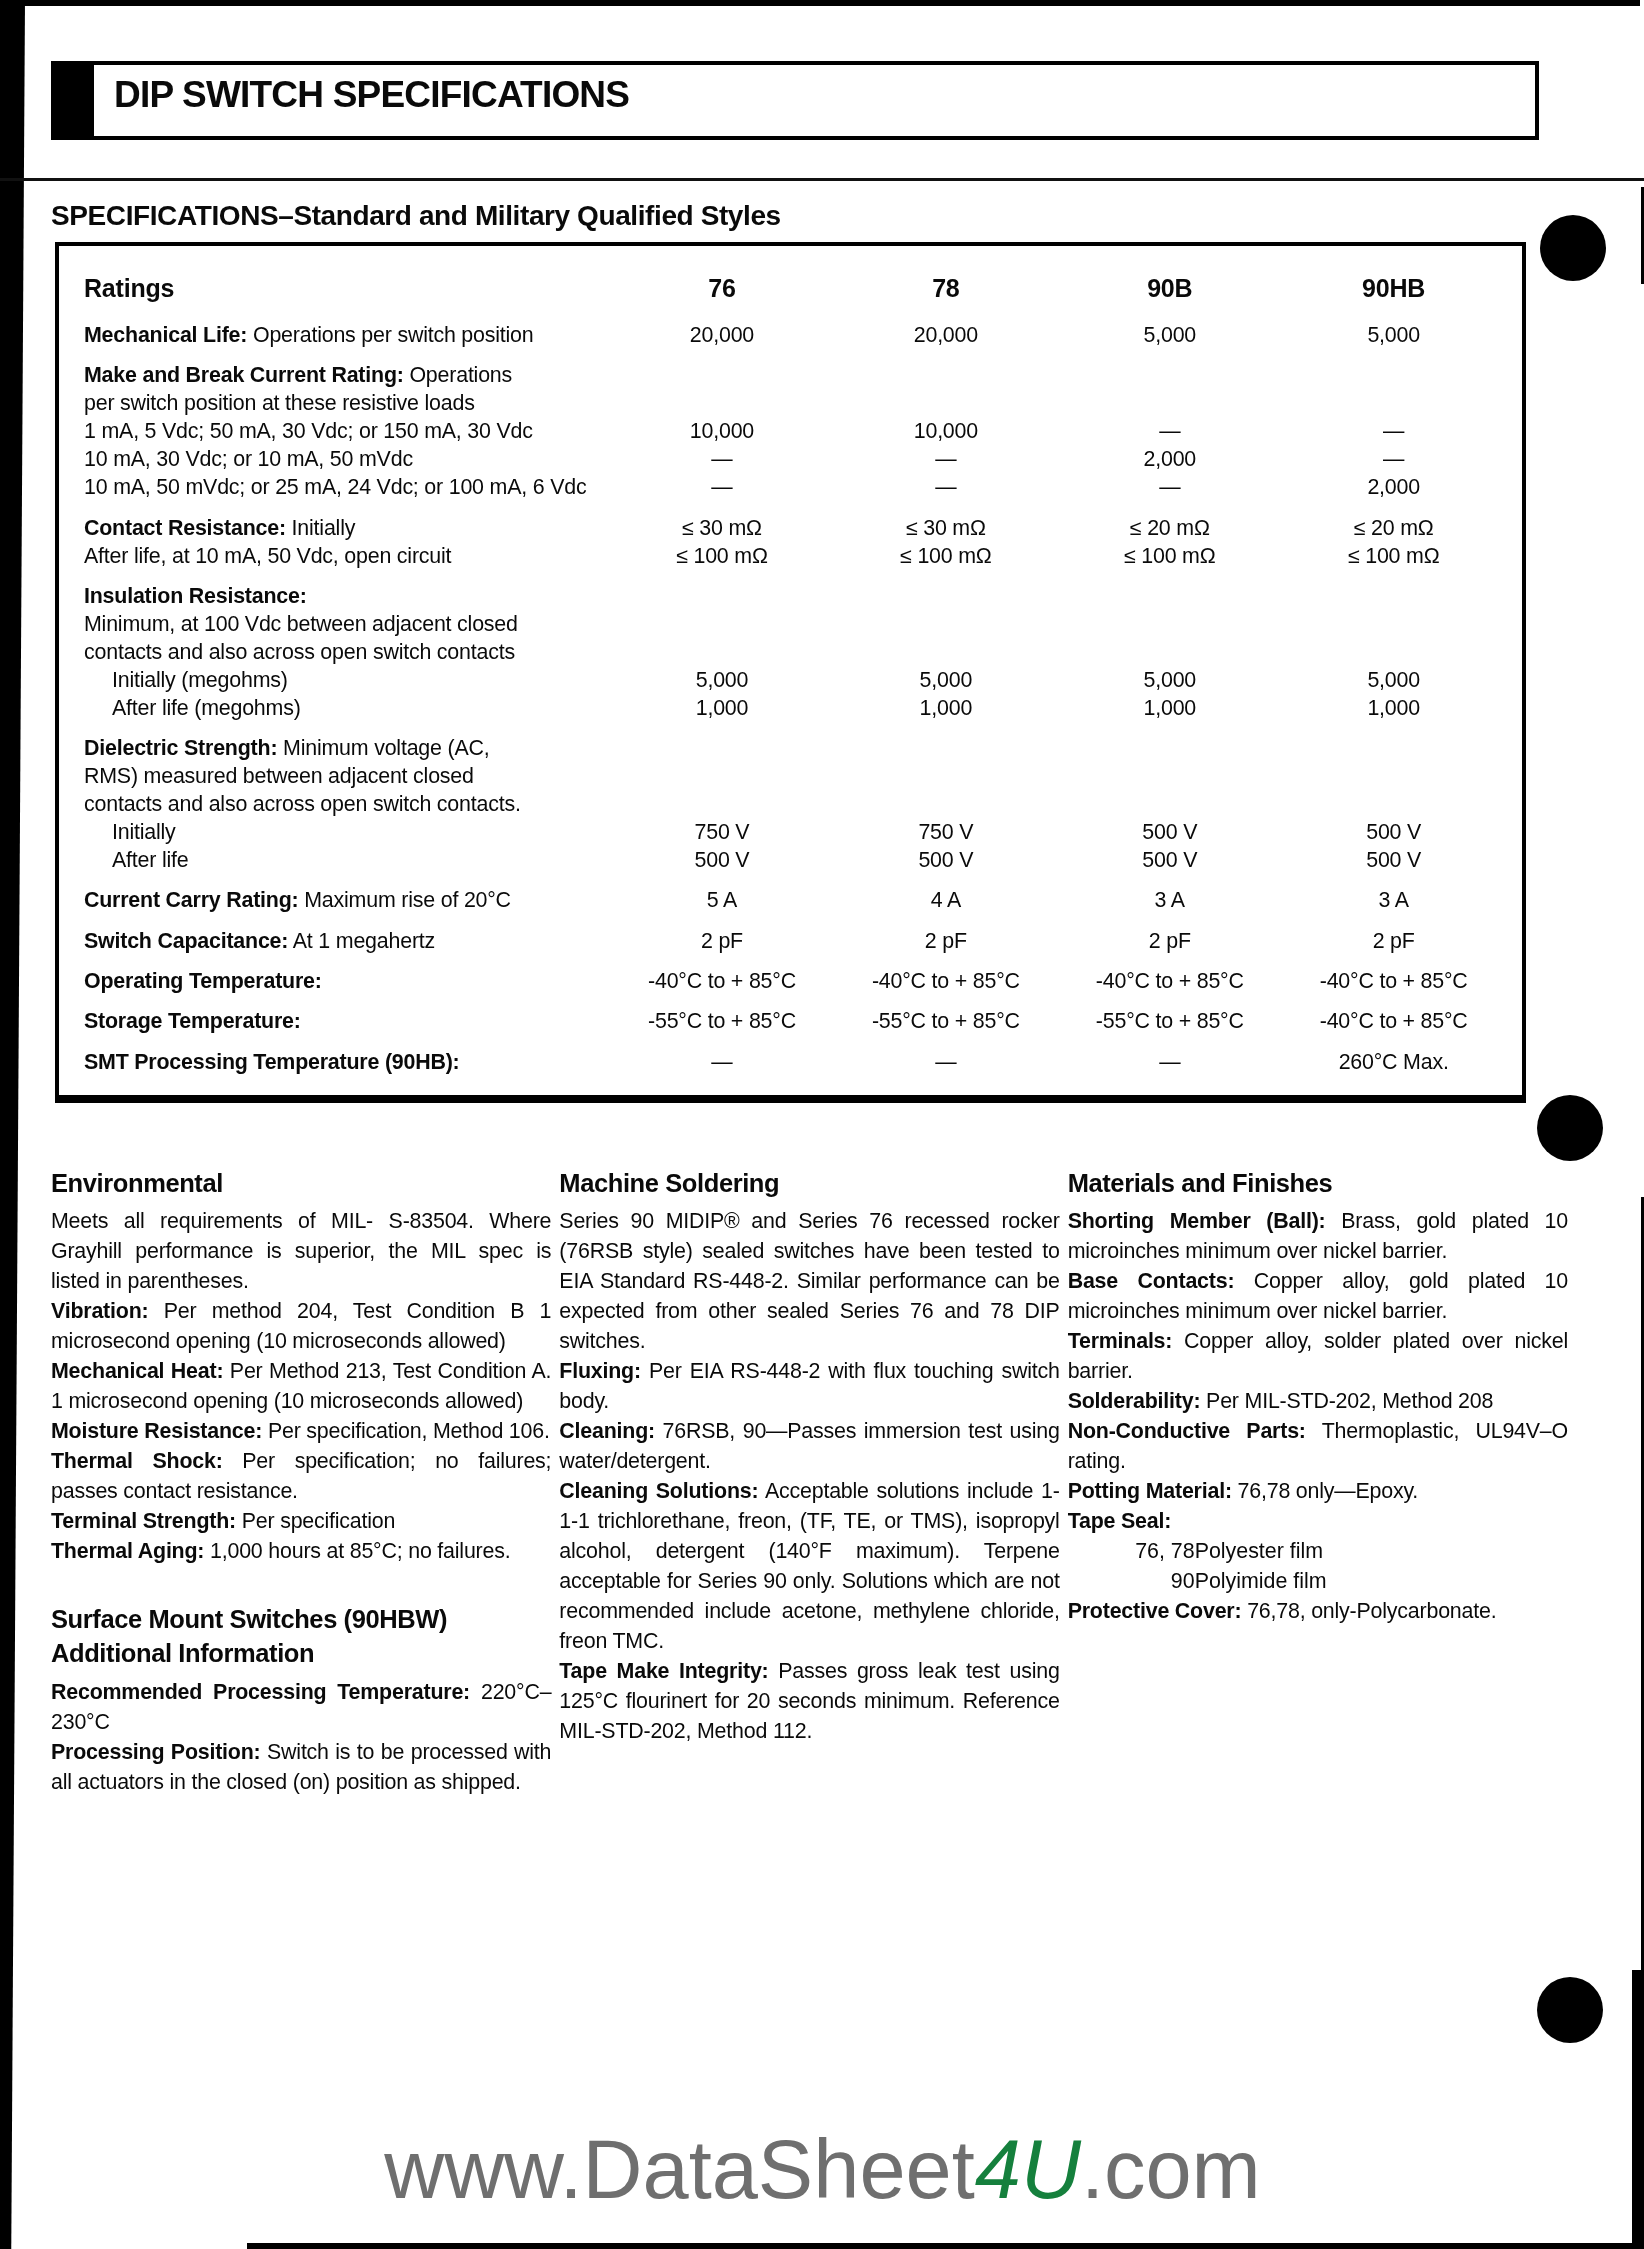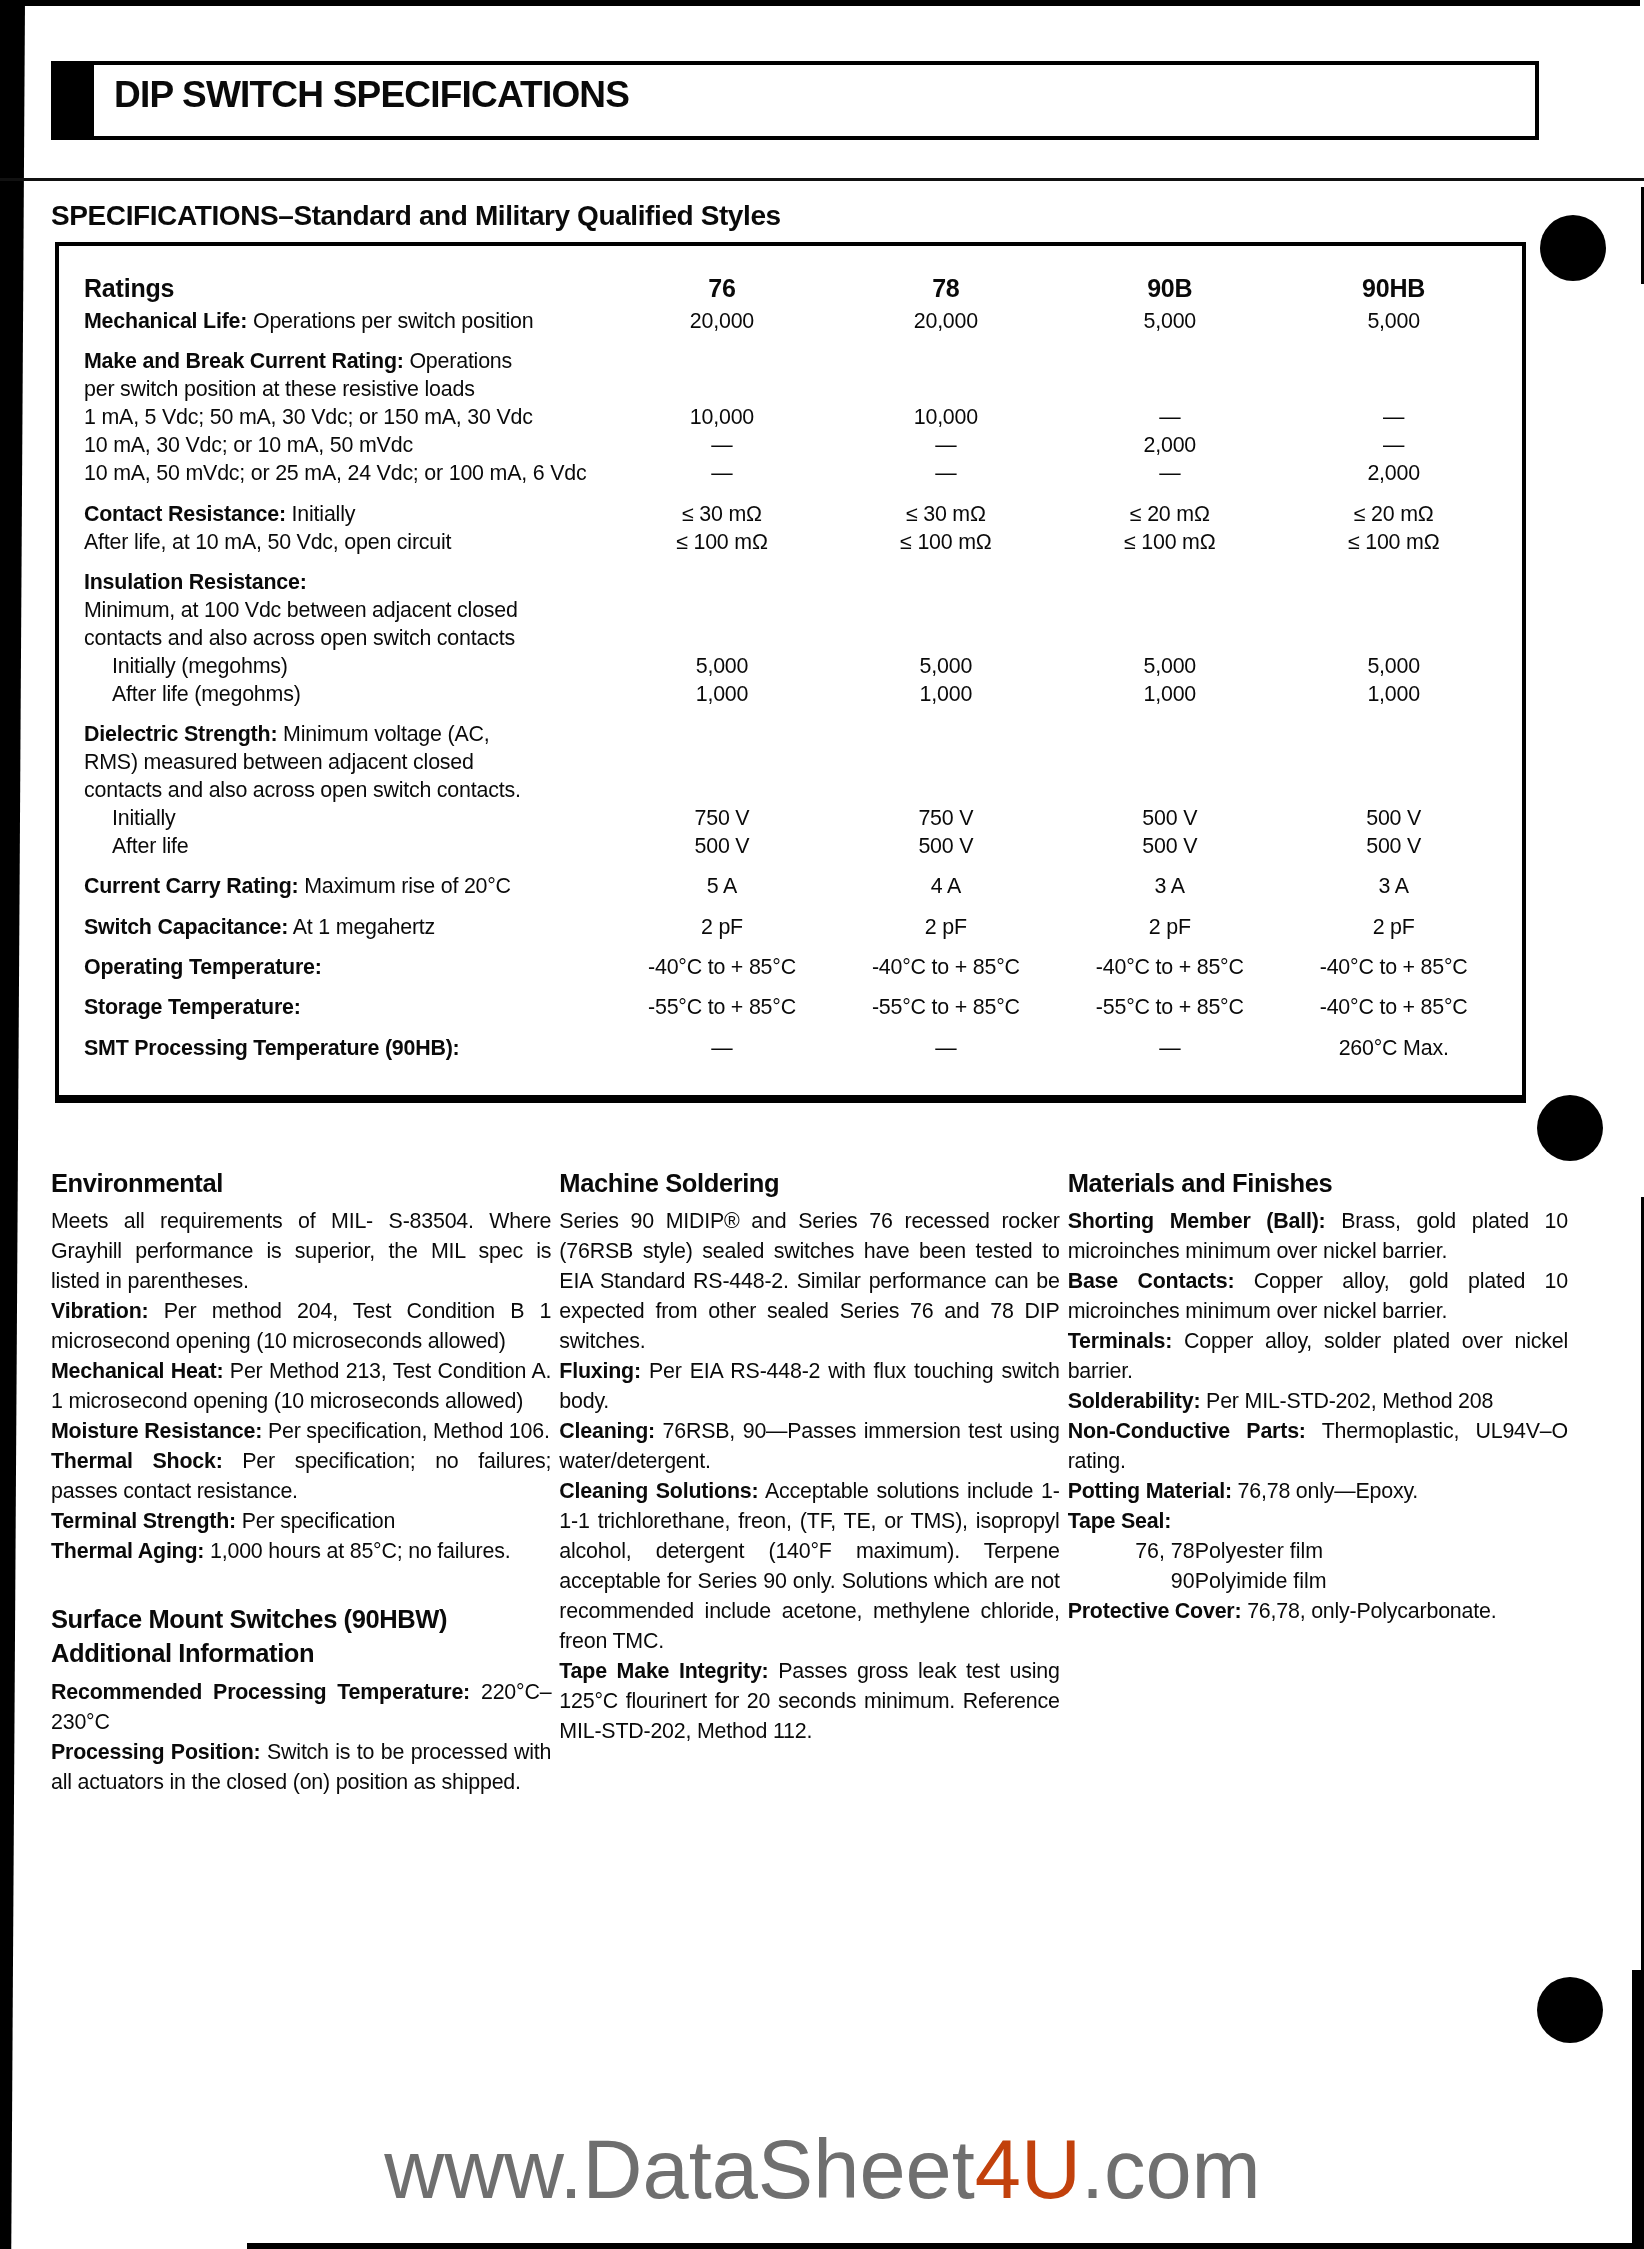--- a/index.html
+++ b/index.html
@@ -34,37 +34,37 @@
   
   .spec-table { position:absolute; left:55px; top:242px; width:1471px; height:861px;
     border:4.1px solid #000; border-bottom-width:8.2px; box-sizing:border-box; }
   .spec-table-inner { padding:28px 16.4px 0 25px; }
   .trow { display:flex; align-items:baseline; line-height:28px; }
   .trow.gap { margin-top:12.3px; }
   .tlabel { flex:0 0 526px; width:526px; font-size:21.4px; white-space:nowrap; letter-spacing:-0.2px; }
   .tlabel .b { font-weight:bold; }
   .tlabel.ind { padding-left:28px; box-sizing:border-box; }
   .tval { flex:1 1 0; text-align:center; font-size:21.4px; white-space:nowrap; letter-spacing:-0.2px; }
-  .thead { margin-bottom:5px; }
+  .thead { margin-bottom:19px; }
   .thead .tlabel, .thead .tval { font-weight:bold; font-size:25px; }
 
   
   .cols { position:absolute; left:51px; top:1169px; width:1517px; display:flex; gap:8px; }
   .col { flex:1 1 0; min-width:0; }
   .colhead { font-size:25.5px; font-weight:bold; margin:0 0 8.2px 0; letter-spacing:-0.4px; }
   .para { font-size:21.4px; line-height:30px; text-align:justify; margin:0; letter-spacing:-0.2px; }
   .para .b { font-weight:bold; }
   .h2 { font-size:25.5px; font-weight:bold; line-height:34px; margin:36px 0 6.6px 0; letter-spacing:-0.4px; }
   .prow { display:flex; font-size:21.4px; line-height:30px; }
   .prow .k { flex:0 0 127px; width:127px;text-align:right; }
 
   
   .watermark { position:absolute; left:0; top:2122px; width:100%; text-align:center;
     font-size:83px; color:#6f6f6f; white-space:nowrap; letter-spacing:0; }
-  .watermark .hl { color:#c2410c; }
+  .watermark .hl { color:#15803d;font-style:italic; }
 </style>
 </head>
 <body>
 
 <div class="page">
 
   <div class="left-band"></div>
   <div class="top-edge"></div>
   <div class="bottom-edge"></div>
   <div class="right-mark-a"></div>

